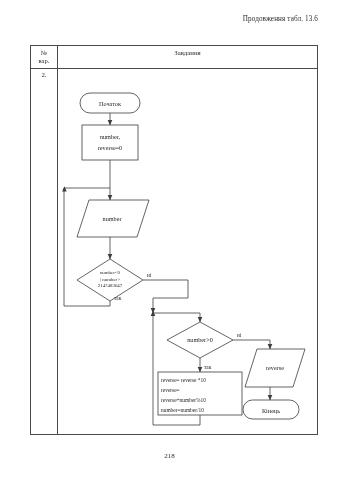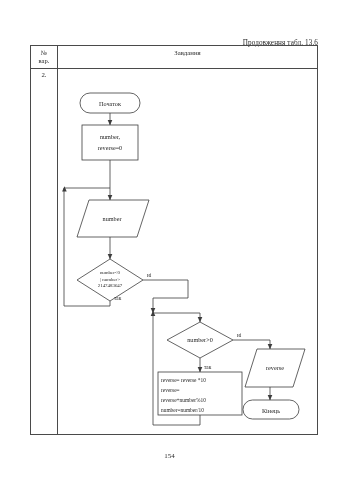--- a/index.html
+++ b/index.html
@@ -18,21 +18,21 @@
 
   .page {
     position: absolute;
     inset: 0;
     background: #fff;
   }
 
   
   .running-head {
     position: absolute;
-    top: 39px;
+    top: 15px;
     right: 21px;
     font-size: 7.2px;
     letter-spacing: 0.1px;
     color: #2b2b2b;
     white-space: nowrap;
   }
 
   
   .tbl {
     position: absolute;
@@ -261,15 +261,15 @@
         <text x="214" y="367.5" text-anchor="middle" class="fc-text">Кінець</text>
       </g>
 
       <text x="90" y="232" class="fc-label">ні</text>
       <text x="57" y="254.5" class="fc-label">так</text>
       <text x="180" y="292" class="fc-label">ні</text>
       <text x="147" y="324" class="fc-label">так</text>
     </svg>
   </div>
 
-  <div class="folio">154</div>
+  <div class="folio">218</div>
 
 </div>
 
 </body></html>

